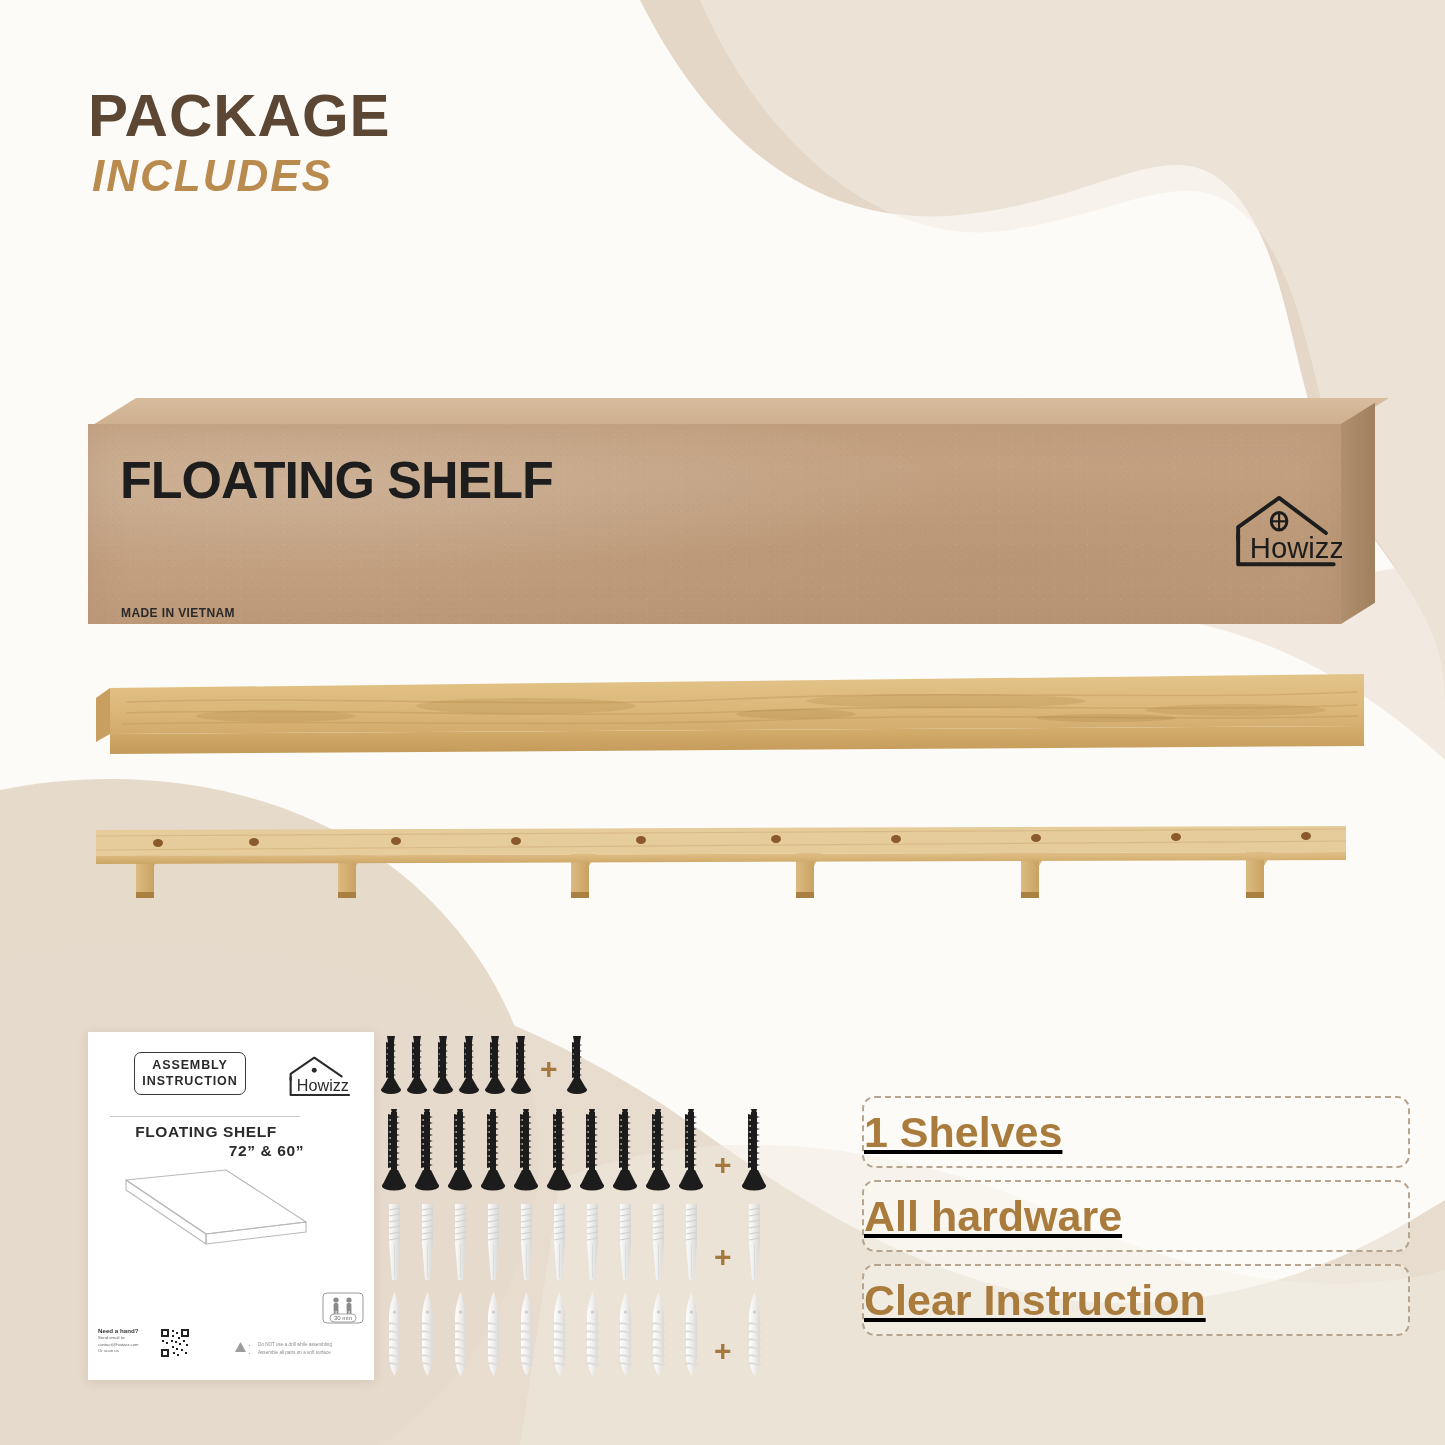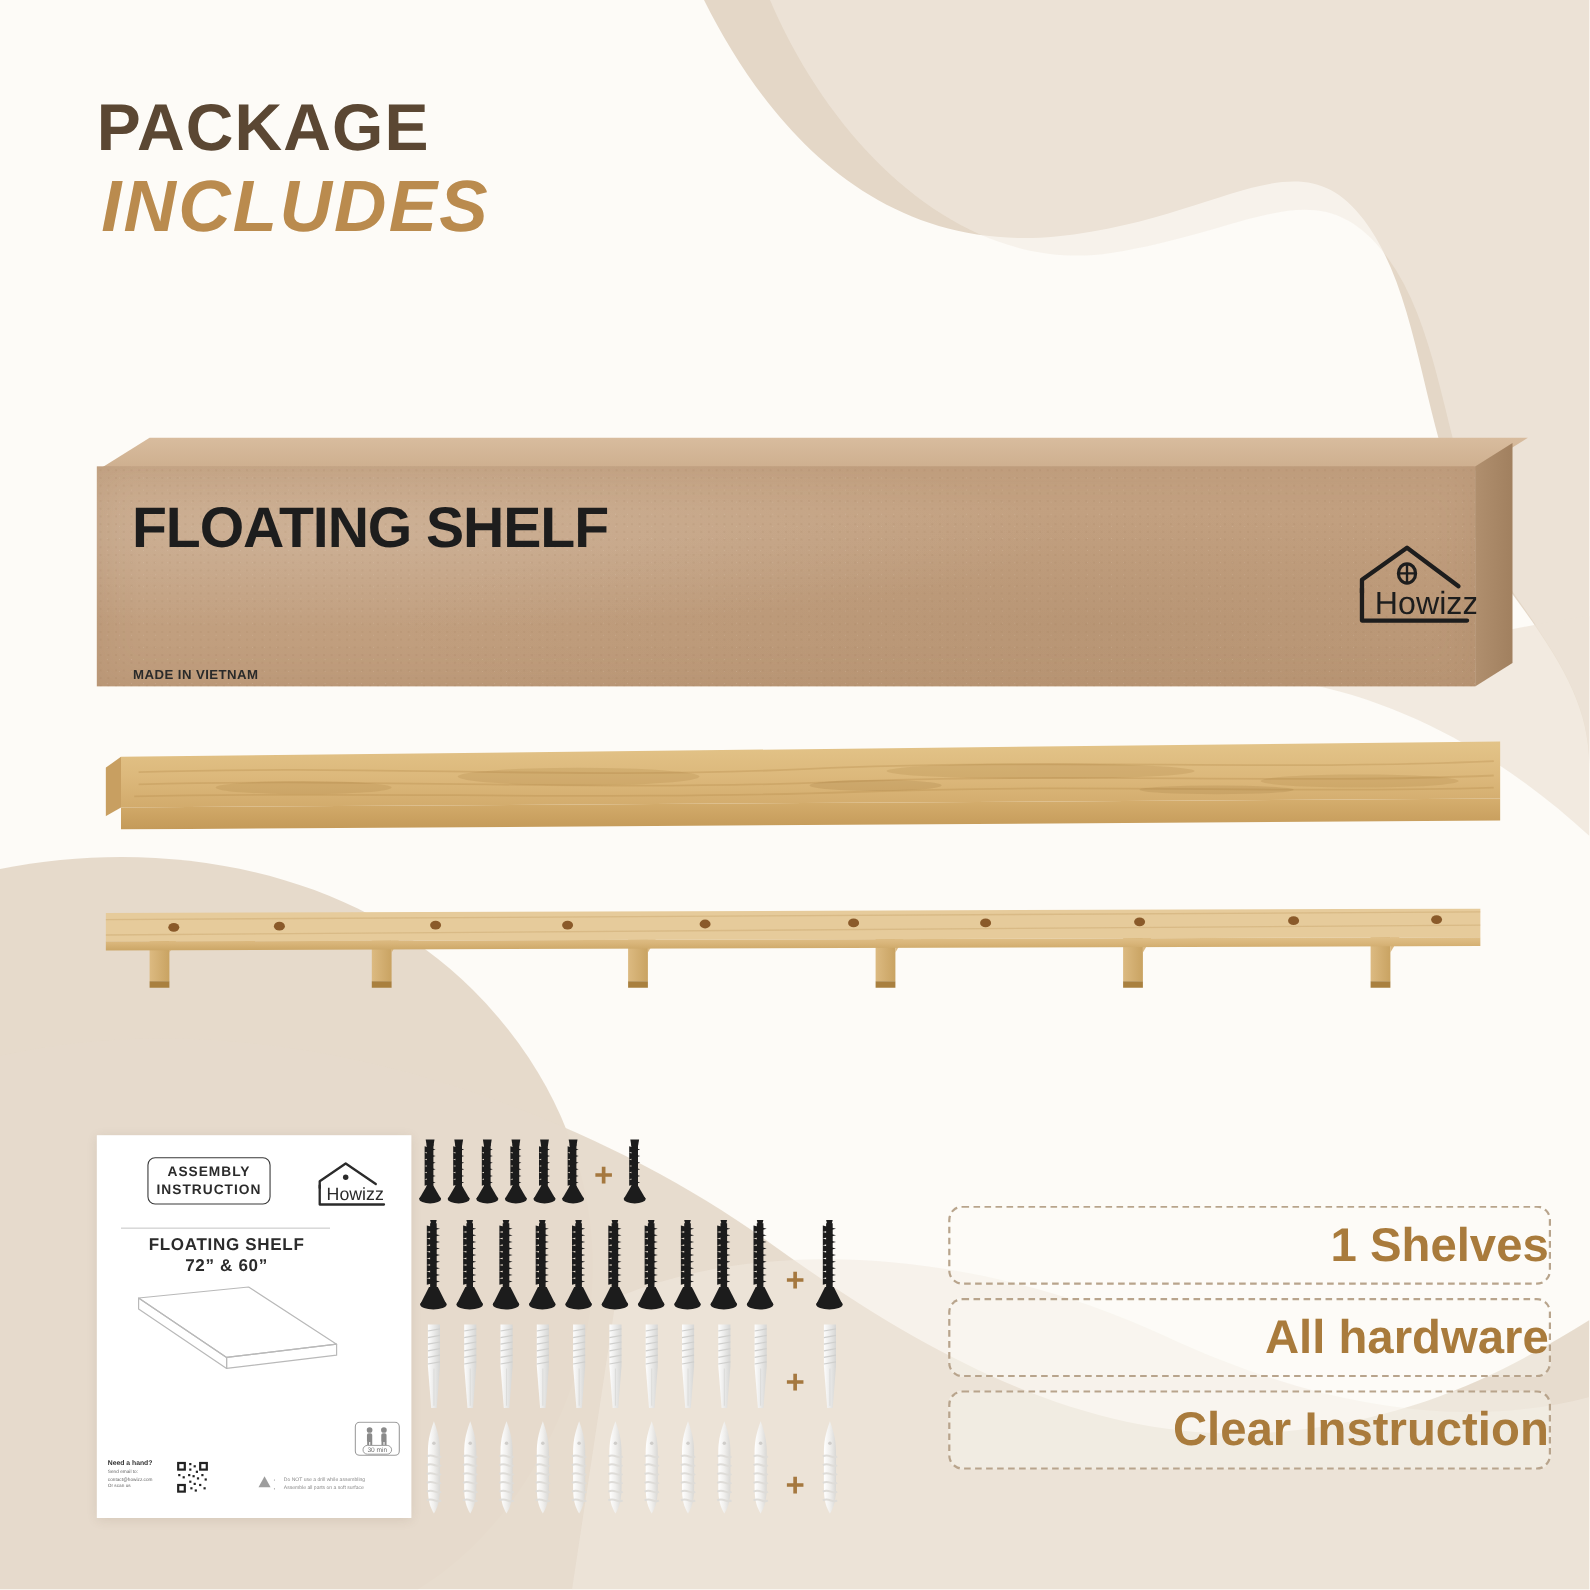--- a/index.html
+++ b/index.html
@@ -14,21 +14,21 @@
   
   .bg-layer{position:absolute;inset:0;width:100%;height:100%;}
 
   
   .heading{position:absolute;left:88px;top:86px;}
   .heading .l1{
     font-size:60px;font-weight:bold;letter-spacing:1px;
     color:#5b4733;line-height:1.0;margin:0;
   }
   .heading .l2{
-    font-size:66px;font-style:italic;font-weight:bold;letter-spacing:2px;
+    font-size:44px;font-style:italic;font-weight:bold;letter-spacing:2px;
     color:#ba8b4e;line-height:1.0;margin:8px 0 0 4px;
   }
 
   
   .box-wrap{position:absolute;left:88px;top:398px;width:1290px;height:228px;}
   .box-face{
     position:absolute;left:0;top:26px;width:1253px;height:200px;
     background:
       radial-gradient(ellipse at 18% 30%, rgba(255,255,255,.16), rgba(255,255,255,0) 45%),
       radial-gradient(ellipse at 72% 72%, rgba(120,85,50,.10), rgba(255,255,255,0) 50%),
@@ -81,21 +81,21 @@
     text-align:center;font-size:12.5px;font-weight:bold;letter-spacing:.9px;
     color:#2b2b2b;line-height:1.25;
   }
   .m-logo{position:absolute;right:18px;top:22px;width:76px;height:46px;}
   .m-rule{position:absolute;left:22px;top:84px;width:190px;height:1px;background:#c9c9c9;}
   .m-prod{
     position:absolute;left:20px;top:90px;width:196px;text-align:center;
     font-size:15.5px;font-weight:bold;letter-spacing:.6px;color:#2b2b2b;line-height:1.3;
   }
   .m-sizes{
-    position:absolute;left:20px;top:110px;width:196px;text-align:center;
+    position:absolute;left:20px;top:110px;width:196px;text-align:right;
     font-size:15.5px;font-weight:bold;letter-spacing:.6px;color:#2b2b2b;
   }
   .m-draw{position:absolute;left:18px;top:128px;width:220px;height:120px;}
   .m-help{position:absolute;left:10px;bottom:26px;width:84px;}
   .m-help b{display:block;font-size:6.2px;color:#333;font-weight:bold;margin-bottom:1px;}
   .m-help span{display:block;font-size:4.3px;color:#666;line-height:1.45;}
   .m-qr{position:absolute;left:72px;bottom:22px;width:30px;height:30px;}
   .m-warn{position:absolute;right:8px;bottom:24px;width:132px;display:flex;gap:4px;align-items:flex-start;}
   .m-warn ul{margin:0;padding-left:7px;}
   .m-warn li{font-size:4.6px;color:#8a8a8a;line-height:1.6;}
@@ -108,22 +108,23 @@
     font-size:30px;font-weight:bold;color:#a5783f;line-height:1;
     margin:0 6px 14px 6px;
   }
   .hw-item{flex:0 0 auto;}
 
   
   .features{position:absolute;left:862px;top:1096px;width:548px;}
   .feature{
     height:68px;margin-bottom:12px;
     border:2px dashed #b8a48c;border-radius:13px;
-    display:flex;align-items:center;justify-content:flex-end;
+    display:flex;align-items:center;justify-content:flex-start;
     background:rgba(253,251,247,.35);
+    text-decoration:underline;
   }
   .feature span{
     font-size:43px;font-weight:bold;color:#a97b3c;letter-spacing:0px;
   }
 </style>
 </head>
 <body>
 
 <div id="stage">
 

